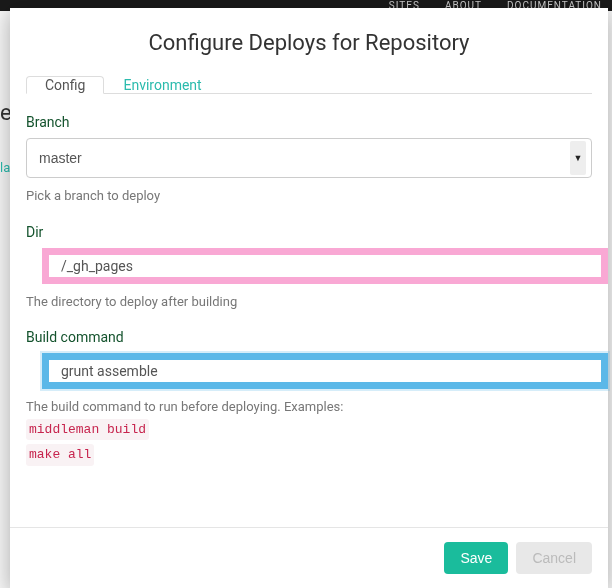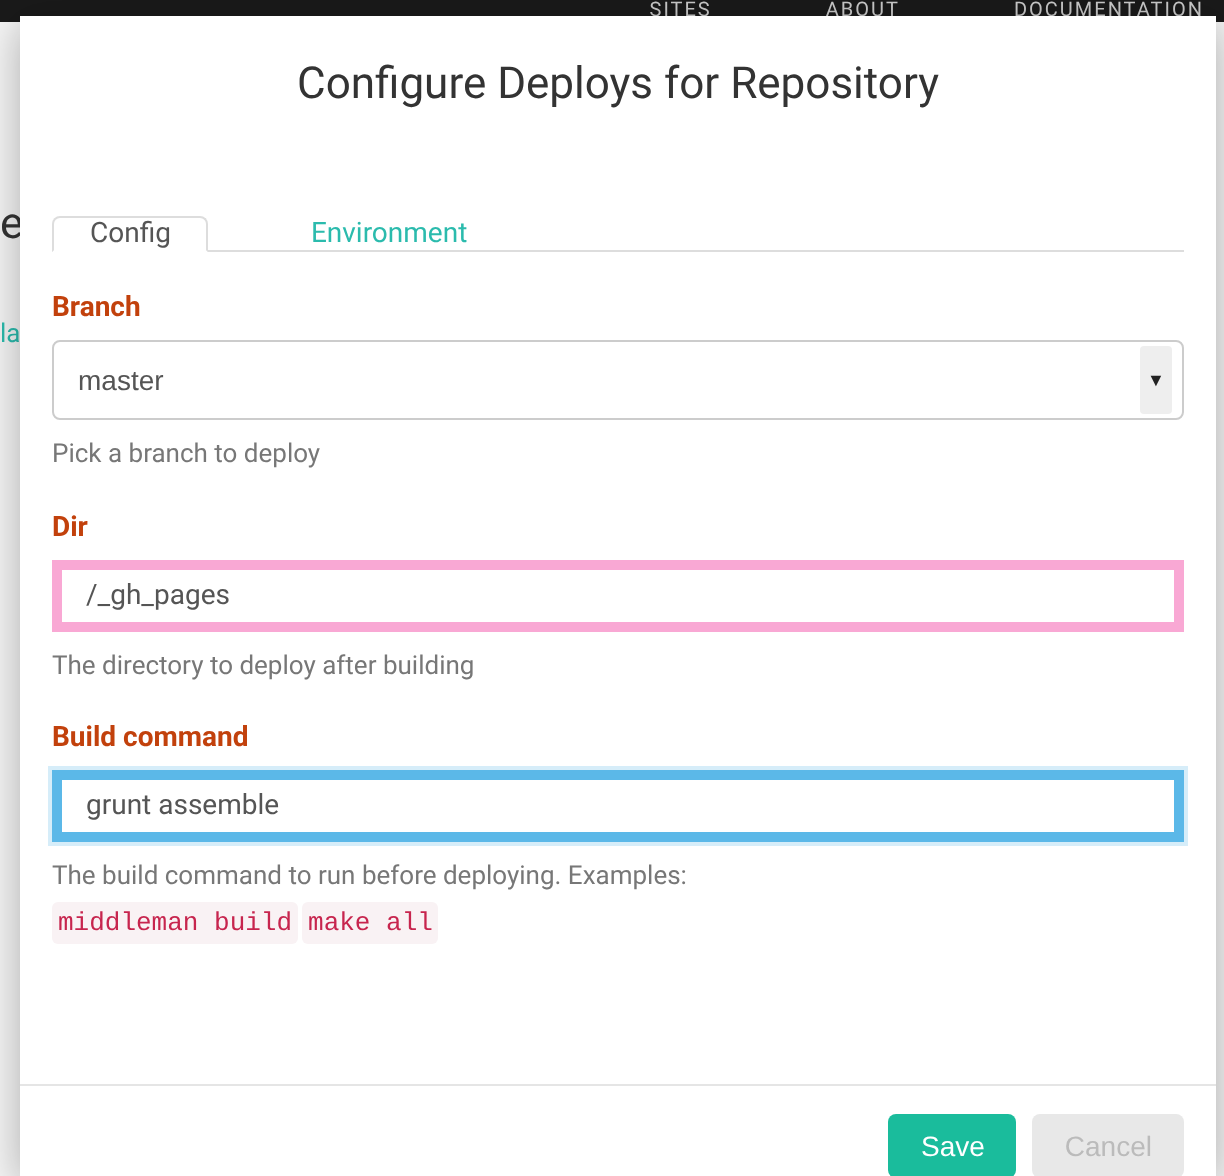--- a/index.html
+++ b/index.html
@@ -1,19 +1,18 @@
 <!DOCTYPE html>
 <html><head>
 <meta charset="utf-8">
 <style>
 * {
   margin: 0;
   padding: 0;
   box-sizing: border-box;
-  gap: 32px;
 }
 body {
   font-family: -apple-system, BlinkMacSystemFont, "Segoe UI", Roboto, Helvetica, Arial, sans-serif;
   width: 612px;
   height: 588px;
   overflow: hidden;
   position: relative;
   background: #f5f5f5;
 }
 .backdrop {
@@ -93,23 +92,23 @@
   border: 1px solid #ddd;
   border-bottom: 1px solid #fff;
   border-radius: 4px 4px 0 0;
   background: #fff;
 }
 .form-group {
   margin-bottom: 18px;
 }
 .form-label {
   display: block;
-  font-weight: 700;
-  font-size: 14px;
-  color: #c2410c;
+  font-weight: 400;
+  font-size: 14px;
+  color: #14532d;
   margin-bottom: 8px;
 }
 .select-wrap {
   position: relative;
 }
 .form-select {
   width: 100%;
   padding: 8px 12px;
   font-size: 14px;
   border: 1px solid #ccc;
@@ -132,25 +131,26 @@
   align-items: center;
   justify-content: center;
   pointer-events: none;
   font-size: 9px;
   color: #222;
 }
 .form-input {
   width: 100%;
   padding: 8px 12px;
   font-size: 14px;
-  border: 5px solid #f9a8d4;
+  border: 7px solid #f9a8d4;
   border-radius: 0;
   color: #555;
   height: 36px;
   font-family: inherit;
+  margin-left: 16px;
 }
 .form-input.focused {
   border-color: #5bb8e8;
   box-shadow: 0 0 0 2px rgba(91,184,232,0.25);
   outline: none;
 }
 .help-text {
   font-size: 13px;
   color: #777;
   margin-top: 8px;
@@ -161,21 +161,21 @@
   color: #c7254e;
   background: #f9f2f4;
   padding: 1px 3px;
   border-radius: 3px;
   font-size: 13px;
   display: inline-block;
   margin-top: 2px;
 }
 .examples-block {
   display: flex;
-  flex-direction: row;
+  flex-direction: column;
   align-items: flex-start;
   gap: 2px;
 }
 .modal-footer {
   border-top: 1px solid #e5e5e5;
   padding: 14px 16px;
   display: flex;
   justify-content: flex-end;
   gap: 8px;
 }

